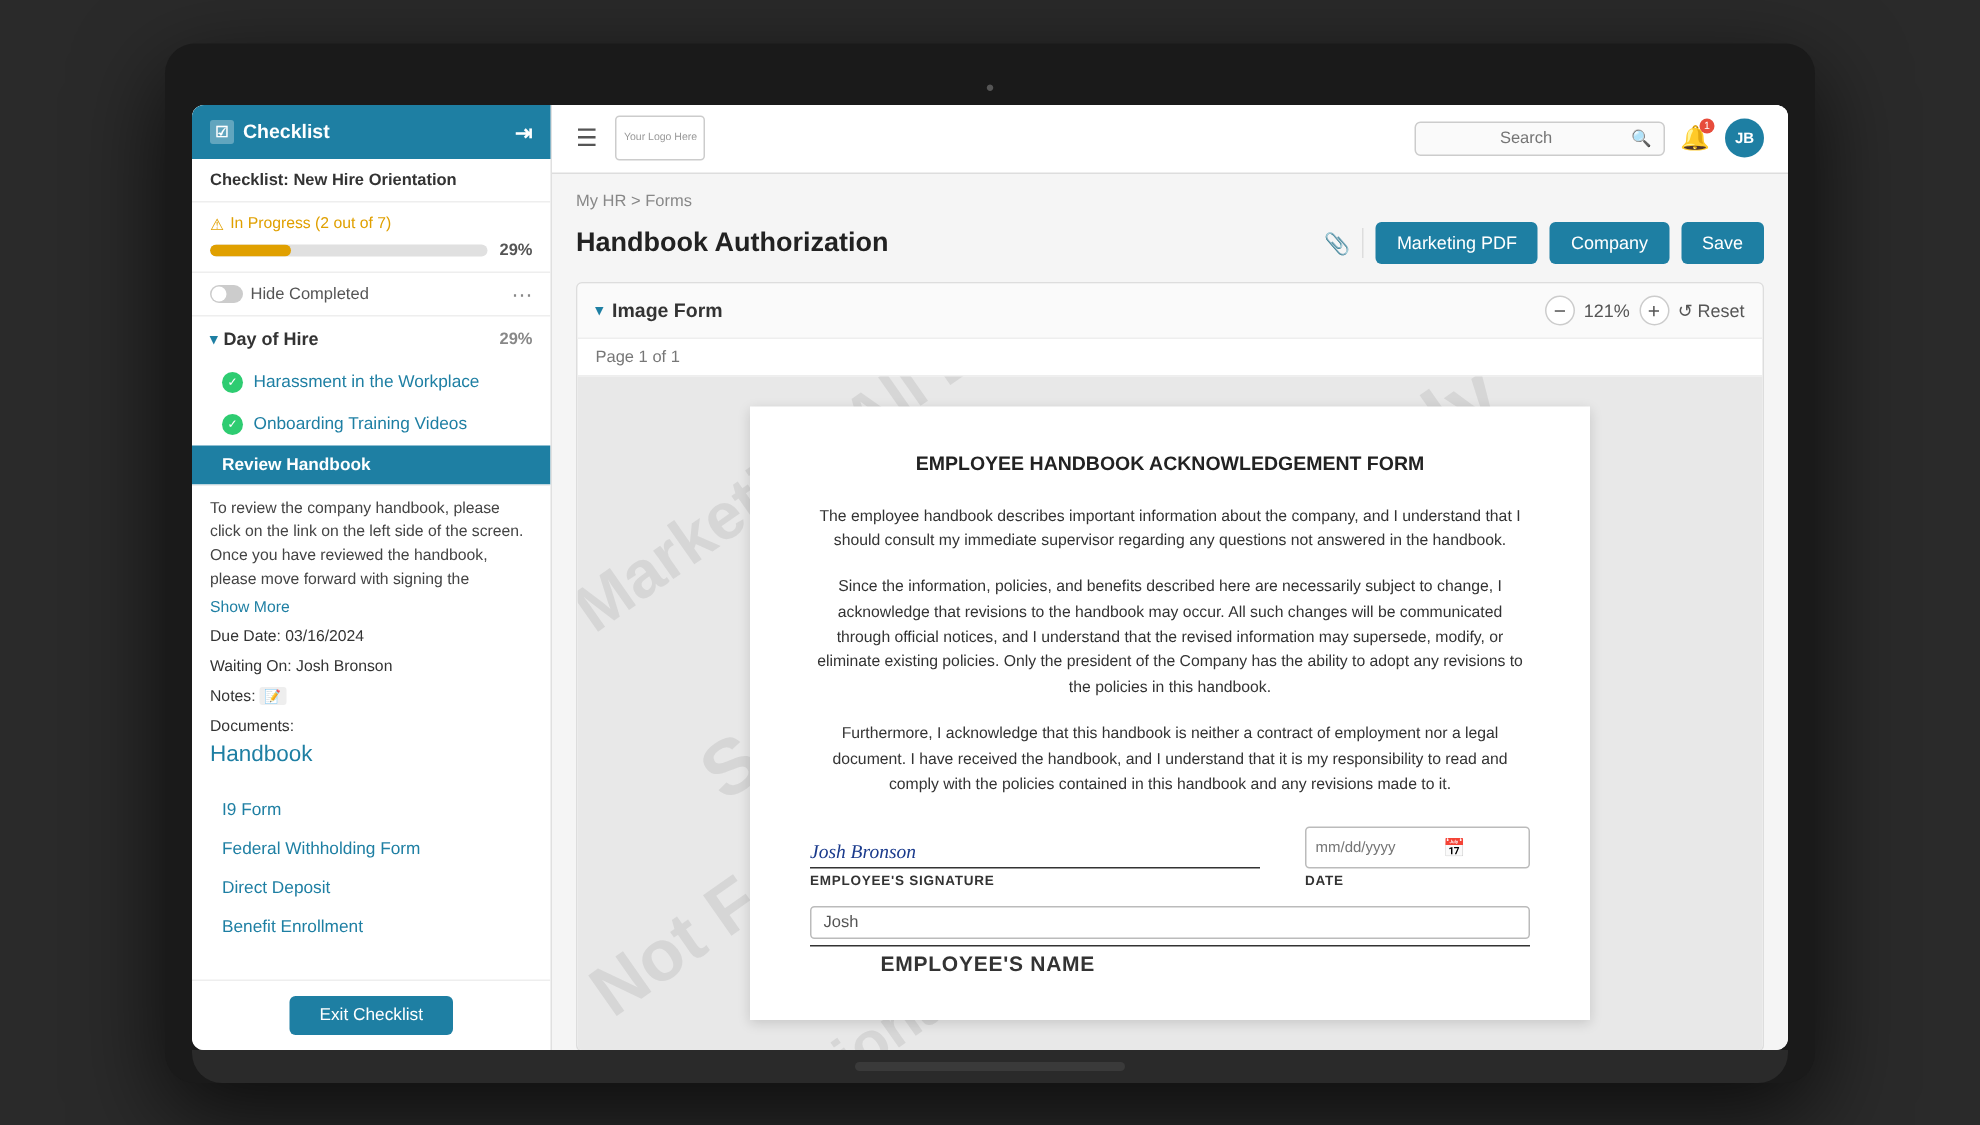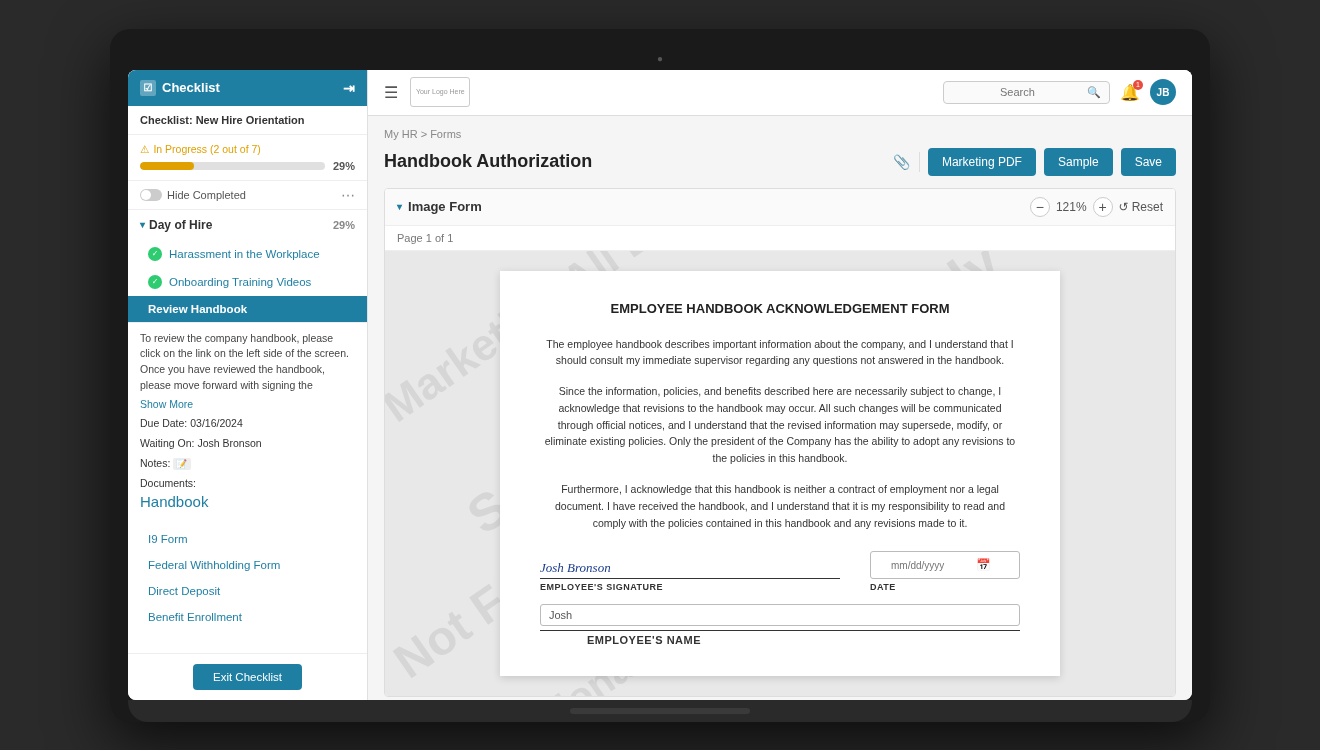--- a/index.html
+++ b/index.html
@@ -557,21 +557,21 @@
       letter-spacing: 0.5px;
     }
     .date-field {
       flex: 0 0 150px;
     }
     .date-input-wrap {
       display: flex;
       align-items: center;
       border: 1px solid #bbb;
       border-radius: 3px;
-      padding: 3px 20px;
+      padding: 3px 6px;
       gap: 5px;
       height: 28px;
       margin-bottom: 3px;
     }
     .date-input-wrap input {
       border: none;
       outline: none;
       font-size: 10px;
       width: 80px;
       color: #aaa;
@@ -579,21 +579,21 @@
     .cal-icon { font-size: 12px; color: #555; }
     .name-input {
       flex: 1;
       border: 1px solid #bbb;
       border-radius: 3px;
       padding: 4px 8px;
       font-size: 11px;
       color: #555;
     }
     .name-label {
-      font-size: 11px;
+      font-size: 14px;
       text-transform: uppercase;
       color: #333;
       font-weight: 600;
       letter-spacing: 0.5px;
       margin-top: 3px;
       padding-left: 47px;
     }
     .name-underline {
       border-bottom: 1px solid #333;
       display: flex;
@@ -721,21 +721,21 @@
         </div>
 
         <div class="content-area">
           <div class="breadcrumb">My HR &gt; Forms</div>
           <div class="page-header">
             <h1 class="page-title">Handbook Authorization</h1>
             <div class="header-actions">
               <span class="paperclip-icon">📎</span>
               <div class="divider-v"></div>
               <button class="btn-download">Marketing PDF</button>
-              <button class="btn-submit">Sample</button>
+              <button class="btn-submit">Company</button>
               <button class="btn-save">Save</button>
             </div>
           </div>
 
           <div class="form-card">
             <div class="form-card-header">
               <div class="form-card-title">
                 <span class="chevron-down">▾</span>
                 <span>Image Form</span>
               </div>

